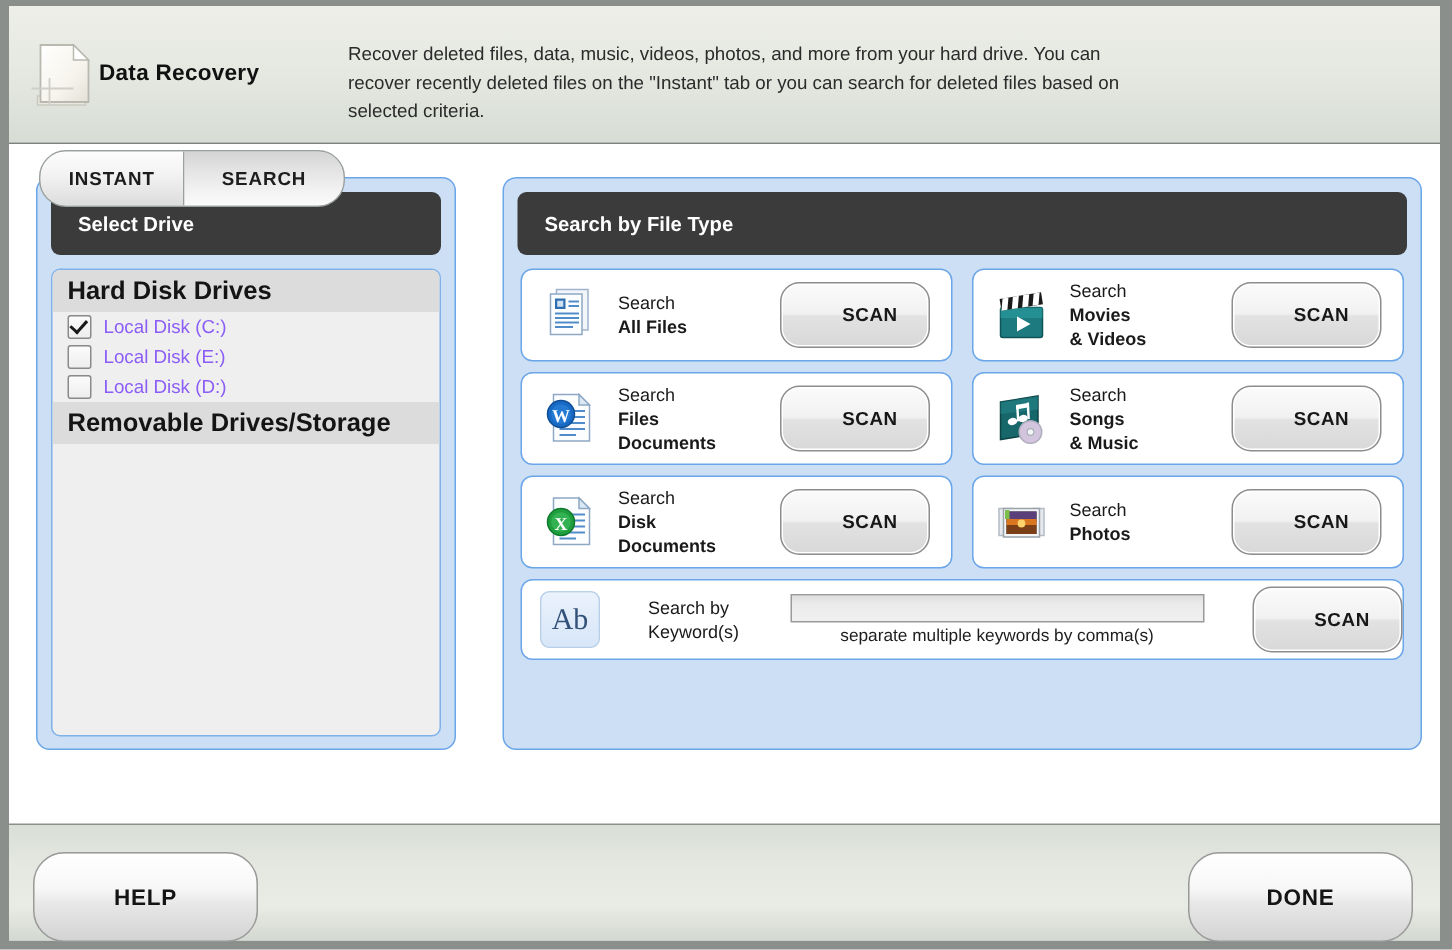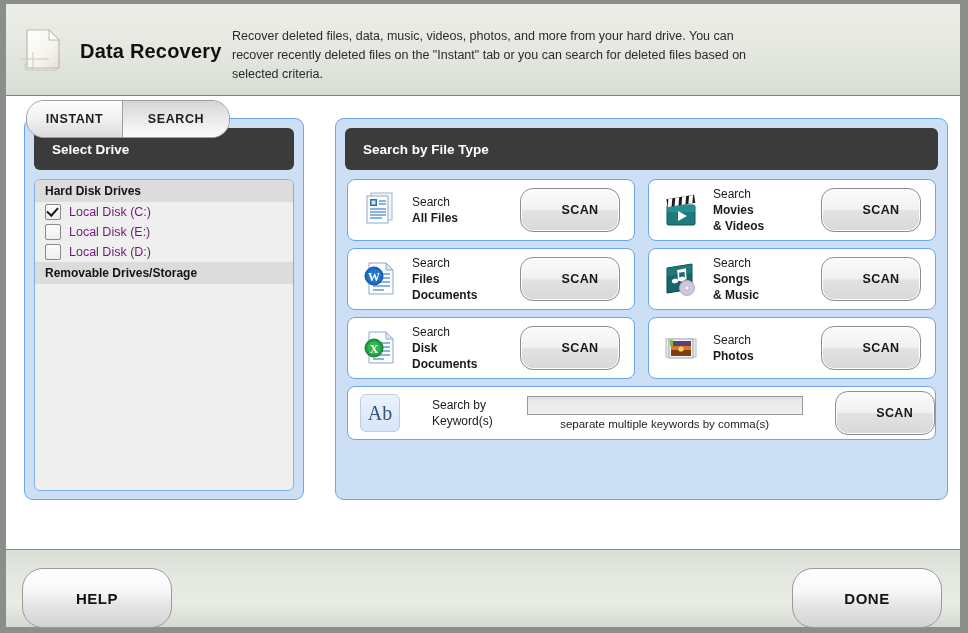--- a/index.html
+++ b/index.html
@@ -42,23 +42,23 @@
   }
   #app-icon {
     position: absolute;
     left: 13px;
     top: 22px;
     width: 44px;
     height: 52px;
   }
   #app-title {
     position: absolute;
-    left: 74px;
+    left: 60px;
     top: 36px;
-    font-size: 20px;
+    font-size: 15px;
     font-weight: bold;
     color: #111111;
     letter-spacing: .2px;
     text-align: center;
   }
   #app-desc {
     position: absolute;
     left: 226px;
     top: 23px;
     width: 520px;
@@ -153,31 +153,31 @@
     margin-top: 9px;
     height: 312px;
     background: #efefef;
     border: 1px solid #7fb2ea;
     border-radius: 6px;
     box-sizing: border-box;
     overflow: hidden;
   }
   .group-header {
     background: #dcdcdc;
-    font-size: 12px;
+    font-size: 17px;
     font-weight: bold;
     color: #141414;
     padding: 4px 0 4px 10px;
   }
   .drive-row {
     display: flex;
     align-items: center;
     padding: 2px 0 2px 10px;
     font-size: 12.5px;
-    color: #701a75;
+    color: #8b5cf6;
   }
   .checkbox {
     width: 14px;
     height: 14px;
     background: linear-gradient(to bottom, #fbfbfb, #eeeeee);
     border: 1px solid #8a8a8a;
     border-radius: 2px;
     margin-right: 8px;
     position: relative;
     flex: 0 0 14px;

